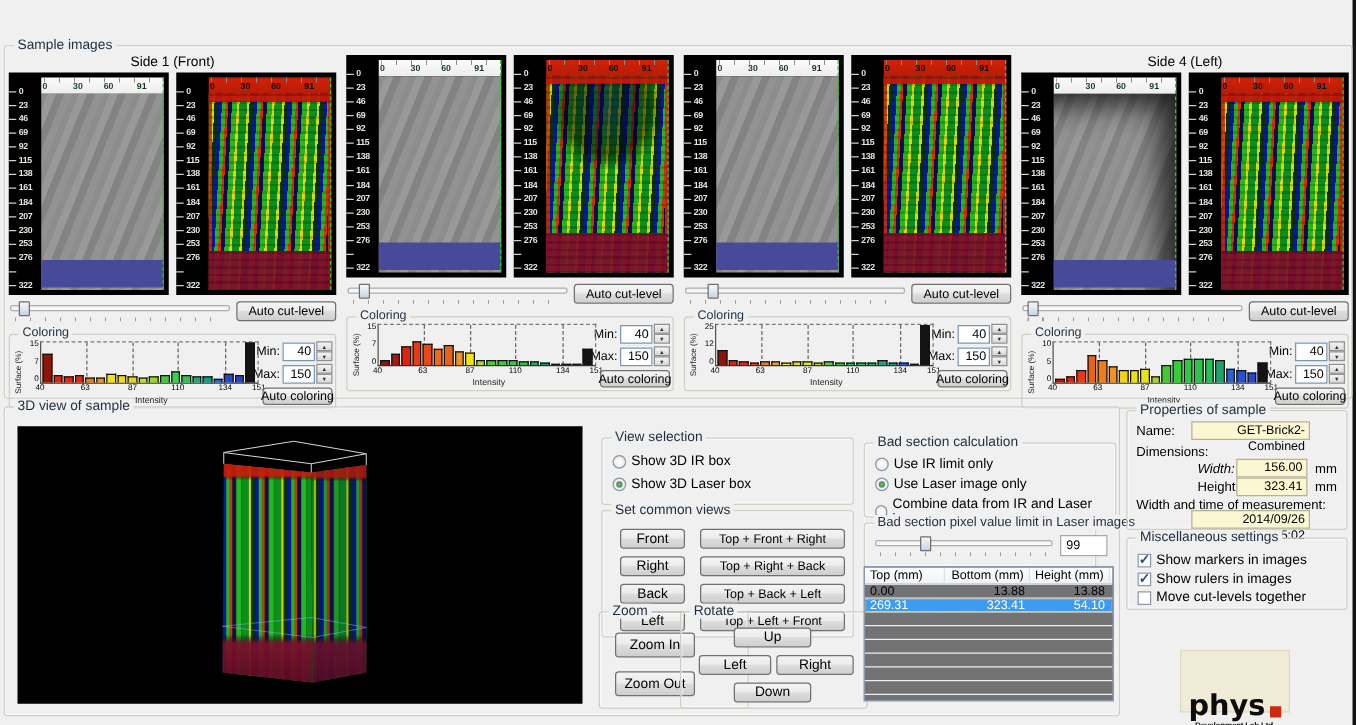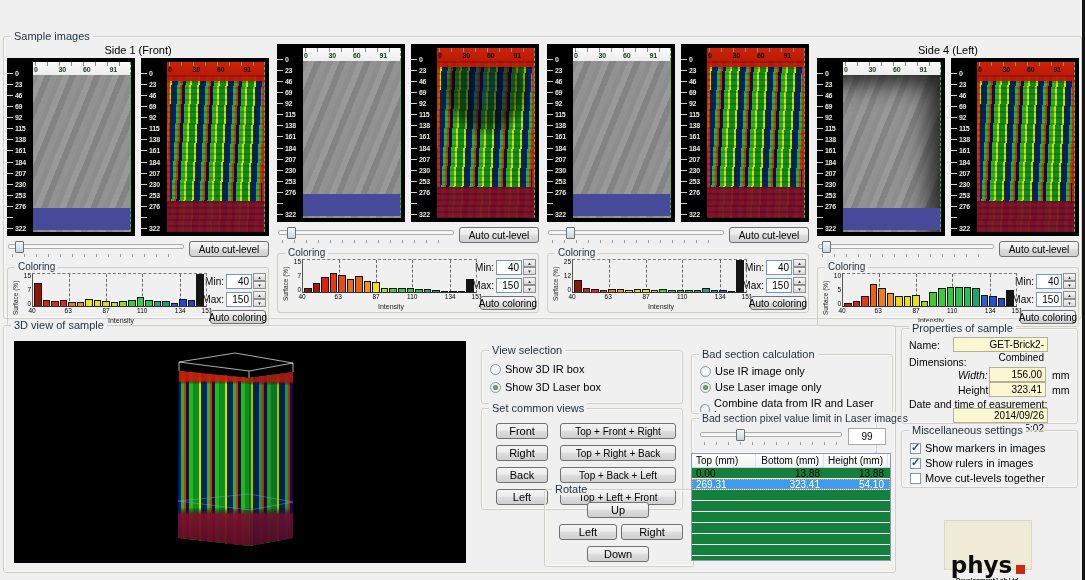--- a/index.html
+++ b/index.html
@@ -104,24 +104,24 @@
 
   
   .canvas3d { position:absolute; left:10px; top:15px; width:452px; height:222px; background:#000; }
   .radio-row, .check-row { display:flex; align-items:center; gap:4px; position:absolute; }
   .radio { width:11px; height:11px; border-radius:50%; border:1px solid #8a98a8; background:radial-gradient(#fff,#e4e4e4); position:relative; }
   .radio.sel::after { content:""; position:absolute; left:2px; top:2px; width:5px; height:5px; border-radius:50%;
       background:radial-gradient(#7ec07e,#2c6e34); }
   .check { width:11px; height:11px; border:1px solid #8a98a8; background:#fff; position:relative; }
   .check.on::after { content:"\2713"; position:absolute; left:0px; top:-3px; font-size:11px; font-weight:bold; color:#1f4f82; }
 
-  .valbox { position:absolute; border:1px solid #a8a8a8; background:#fff; font-size:10px; text-align:center; padding:0 4px; line-height:15px; }
+  .valbox { position:absolute; border:1px solid #a8a8a8; background:#fff; font-size:10px; text-align:left; padding:0 4px; line-height:15px; }
 
   
-  .tbl { position:absolute; border:1px solid #8a9ab0; background:#15803d; font-size:10px; overflow:hidden; }
+  .tbl { position:absolute; border:1px solid #8a9ab0; background:#737373; font-size:10px; overflow:hidden; }
   .tbl .hd { display:flex; height:14px; background:linear-gradient(#fdfdfd,#f1f2f4); border-bottom:1px solid #cfd5dd; }
   .tbl .hd div { padding:1px 4px; border-right:1px solid #dde2ea; }
   .tbl .tr { display:flex; height:11px; border-bottom:1px solid #f0f0f0; }
   .tbl .tr div { padding:0 4px; }
   .c0 { width:64px; text-align:left; }
   .c1 { width:68px; text-align:right; }
   .c2 { width:64px; text-align:right; }
   .tr.sel { background:#3e9bf0; color:#fff; outline:1px dotted #ffa52a; outline-offset:-1px; }
 
   
@@ -1143,35 +1143,40 @@
           <div class="btn" style="position: absolute; left: 14px; top: 36px; width: 52px; height: 16px;">Right</div>
           <div class="btn" style="position: absolute; left: 14px; top: 58px; width: 52px; height: 16px;">Back</div>
           <div class="btn" style="position: absolute; left: 14px; top: 80px; width: 52px; height: 16px;">Left</div>
           <div class="btn" style="position: absolute; left: 78px; top: 14px; width: 116px; height: 16px; font-size: 10px;">Top + Front + Right</div>
           <div class="btn" style="position: absolute; left: 78px; top: 36px; width: 116px; height: 16px; font-size: 10px;">Top + Right + Back</div>
           <div class="btn" style="position: absolute; left: 78px; top: 58px; width: 116px; height: 16px; font-size: 10px;">Top + Back + Left</div>
           <div class="btn" style="position: absolute; left: 78px; top: 80px; width: 116px; height: 16px; font-size: 10px;">Top + Left + Front</div>
         </div>
     </div>
 
+    <div class="grp" style="left:475px; top:163px; width:120px; height:78px;">
+      <div class="grp-label">Zoom</div>
+      <div class="btn" style="position:absolute; left:12px; top:16px; width:64px; height:20px;">Zoom In</div>
+      <div class="btn" style="position:absolute; left:12px; top:47px; width:64px; height:20px;">Zoom Out</div>
+    </div>
 
     <div class="grp" style="left:540px; top:163px; width:150px; height:78px;">
       <div class="grp-label">Rotate</div>
       <div class="btn" style="position:absolute; left:42px; top:12px; width:62px; height:16px;">Up</div>
       <div class="btn" style="position:absolute; left:14px; top:34px; width:58px; height:16px;">Left</div>
       <div class="btn" style="position:absolute; left:76px; top:34px; width:62px; height:16px;">Right</div>
       <div class="btn" style="position:absolute; left:42px; top:56px; width:62px; height:16px;">Down</div>
     </div>
 
     <div class="grp" style="left:687px; top:28px; width:202px; height:60px;">
       <div class="grp-label">Bad section calculation</div>
       <div>
           <div class="radio-row" style="left: 8px; top: 10px;">
             <span class="radio"></span>
-            <span>Use IR image only</span>
+            <span>Use IR limit only</span>
           </div>
           <div class="radio-row" style="left: 8px; top: 26px;">
             <span class="radio sel"></span>
             <span>Use Laser image only</span>
           </div>
           <div class="radio-row" style="left: 8px; top: 42px;">
             <span class="radio"></span>
             <span>Combine data from IR and Laser images</span>
           </div>
         </div>
@@ -1245,21 +1250,21 @@
     <div class="grp-label">Properties of sample</div>
     <div class="plabel" style="left:7px; top:10px;">Name:</div>
     <div class="yfield" style="left:51px; top:8px; width:95px; height:15px;">GET-Brick2-Combined</div>
     <div class="plabel" style="left:7px; top:27px;">Dimensions:</div>
     <div class="plabel" style="left:56px; top:40px;font-style:italic;">Width:</div>
     <div class="yfield" style="left:87px; top:38px; width:57px; height:15px;">156.00</div>
     <div class="plabel" style="left:150px; top:40px;">mm</div>
     <div class="plabel" style="left:56px; top:55px;">Height:</div>
     <div class="yfield" style="left:87px; top:53px; width:57px; height:15px;">323.41</div>
     <div class="plabel" style="left:150px; top:55px;">mm</div>
-    <div class="plabel" style="left:7px; top:69px;">Date and time of easurement:</div>
+    <div class="plabel" style="left:7px; top:69px;">Width and time of measurement:</div>
     <div class="yfield" style="left:51px; top:79px; width:95px; height:15px;">2014/09/26 16:15:02</div>
   </div>
 
   <div class="grp" style="left:901px; top:430px; width:177px; height:58px;">
     <div class="grp-label">Miscellaneous settings</div>
     <div>
         <div class="check-row" style="left: 8px; top: 11px;">
           <span class="check on"></span>
           <span>Show markers in images</span>
         </div>

